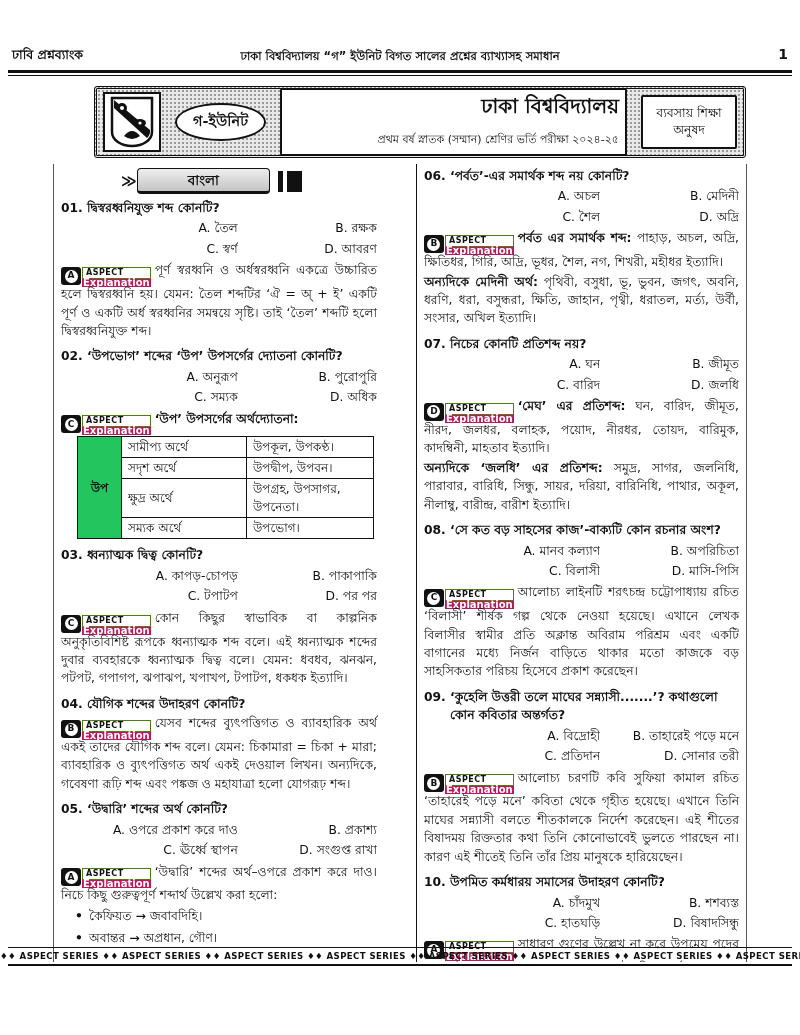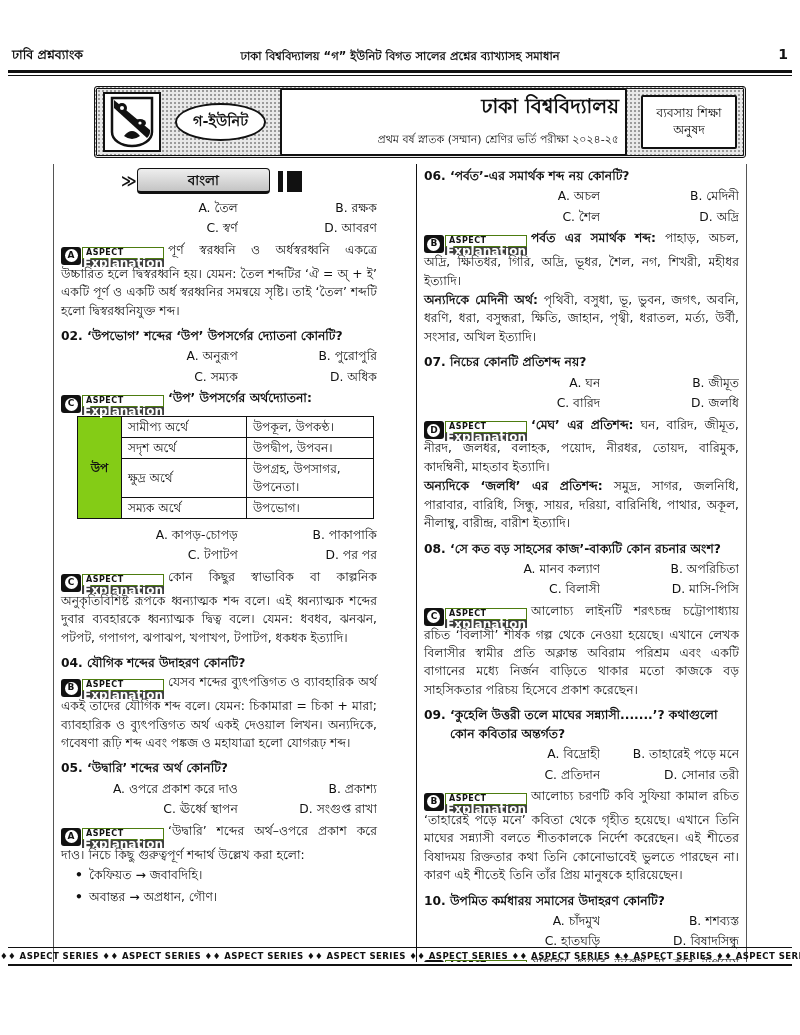--- a/index.html
+++ b/index.html
@@ -92,31 +92,31 @@
     background:#fff; border-radius:50%; width:13px; height:13px;
     display:flex; align-items:center; justify-content:center;
     font-size:9px; font-weight:800; color:#111;
   }
   .badge-stack { display:flex; flex-direction:column; margin-left:1px; }
   .badge-top {
     border:1px solid #4d7c0f; background:#fff; color:#111;
     font-size:8px; font-weight:800; letter-spacing:.5px; padding:0 3px; line-height:10px;
   }
   .badge-bottom {
-    background:#404040; color:#fff; font-size:12px; font-weight:600;
+    background:#be185d; color:#fff; font-size:10px; font-weight:600;
     text-align:center; line-height:8px; padding:0 1px;
   }
 
   
   table.upa {
     border-collapse:collapse; margin:3px 0 2px 16px; width:94%;
     font-size:12px;
   }
   table.upa td { border:1px solid #111; padding:1px 6px; }
-  table.upa td.head { background:#84cc16; width:44px; text-align:center; font-weight:600; }
+  table.upa td.head { background:#22c55e; width:44px; text-align:center; font-weight:600; }
   table.upa td.c1 { width:125px; }
 
   
   ul.blt { list-style:none; margin:2px 0 0 14px; }
   ul.blt li { padding-left:14px; position:relative; margin-bottom:3.5px; }
   ul.blt li::before { content:"•"; position:absolute; left:0; font-weight:700; }
 
   
   .footer { position:absolute; left:0; right:0; top:947px; }
   .f-line-top { height:1px; background:#111; margin:0 8px; }
@@ -167,20 +167,24 @@
     <div class="col left">
 
       <div class="sect-row">
         <span class="sect-arrow">≫</span>
         <span class="sect-box">বাংলা</span>
         <span class="sect-bar-thin"></span>
         <span class="sect-bar-thick"></span>
       </div>
 
       <div class="q">
+        <div class="q-head">
+          <span class="q-num">01.</span>
+          <span class="q-text">দ্বিস্বরধ্বনিযুক্ত শব্দ কোনটি?</span>
+        </div>
         <div class="opts">
           <span class="opt"><span>A.</span> <b>তৈল</b></span>
           <span class="opt"><span>B.</span> <b>রক্ষক</b></span>
           <span class="opt"><span>C.</span> <b>স্বর্ণ</b></span>
           <span class="opt"><span>D.</span> <b>আবরণ</b></span>
         </div>
         <div class="expl">
           <span class="badge">
             <span class="badge-circle">
                 <span class="ltr">A</span>
@@ -232,20 +236,24 @@
           </tr>
           <tr>
             <td class="c1">সম্যক অর্থে</td>
             <td>উপভোগ।</td>
           </tr>
         </tbody>
           </table>
       </div>
 
       <div class="q">
+        <div class="q-head">
+          <span class="q-num">03.</span>
+          <span class="q-text">ধ্বন্যাত্মক দ্বিত্ব কোনটি?</span>
+        </div>
         <div class="opts">
           <span class="opt"><span>A.</span> <b>কাপড়-চোপড়</b></span>
           <span class="opt"><span>B.</span> <b>পাকাপাকি</b></span>
           <span class="opt"><span>C.</span> <b>টপাটপ</b></span>
           <span class="opt"><span>D.</span> <b>পর পর</b></span>
         </div>
         <div class="expl">
           <span class="badge">
             <span class="badge-circle">
                 <span class="ltr">C</span>

